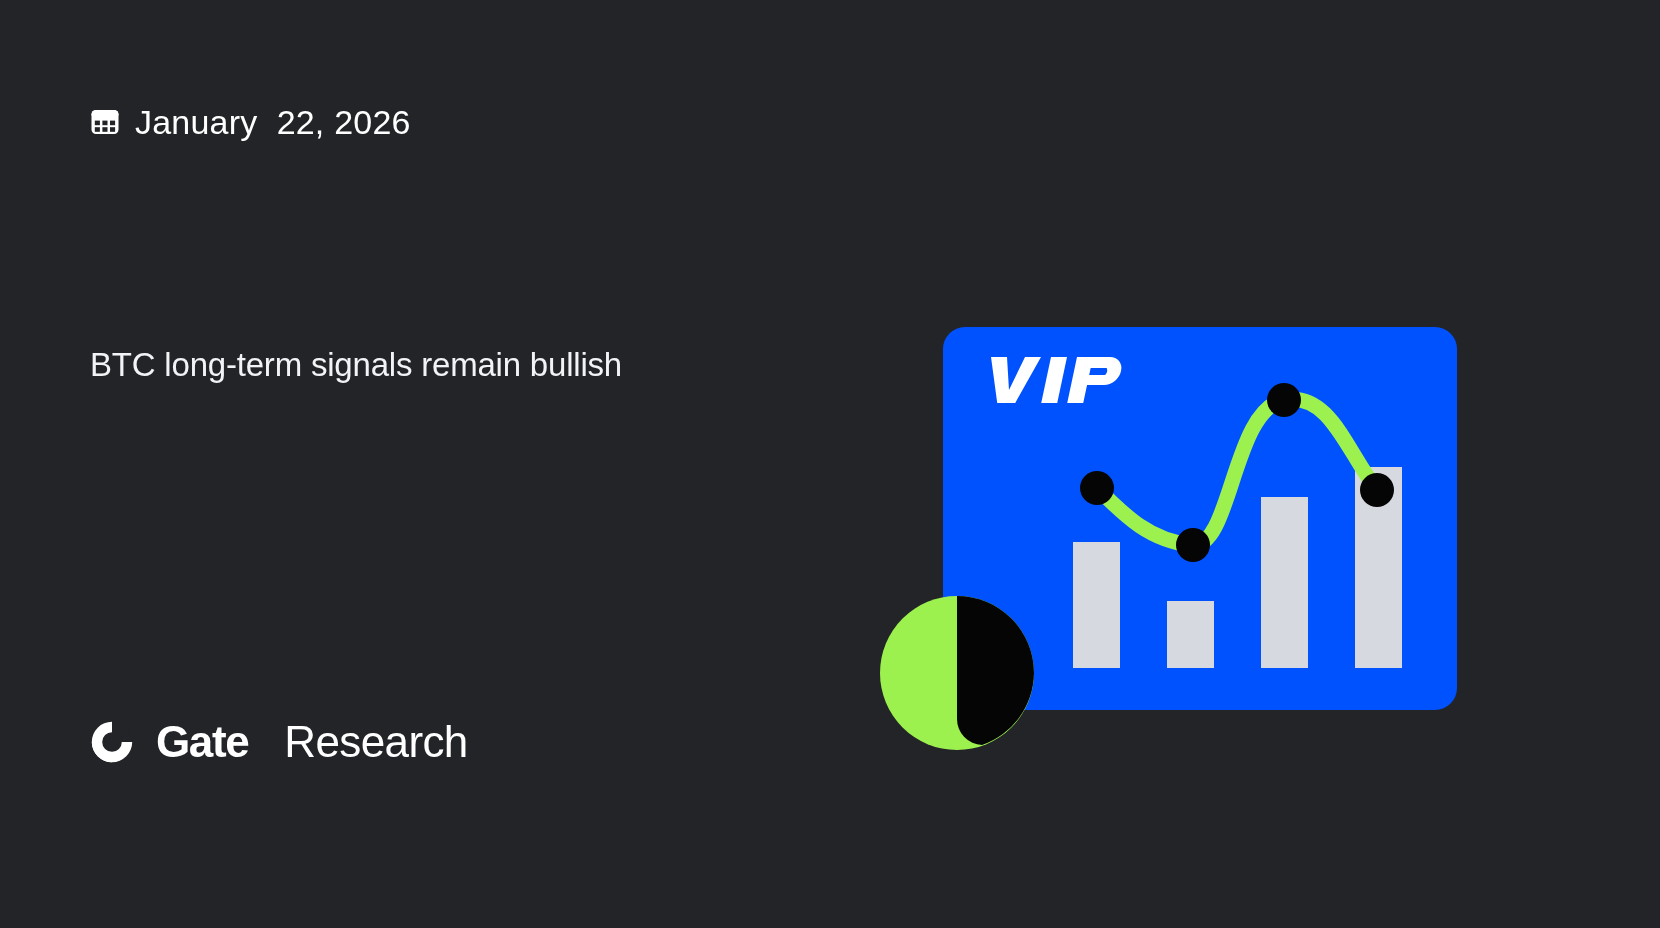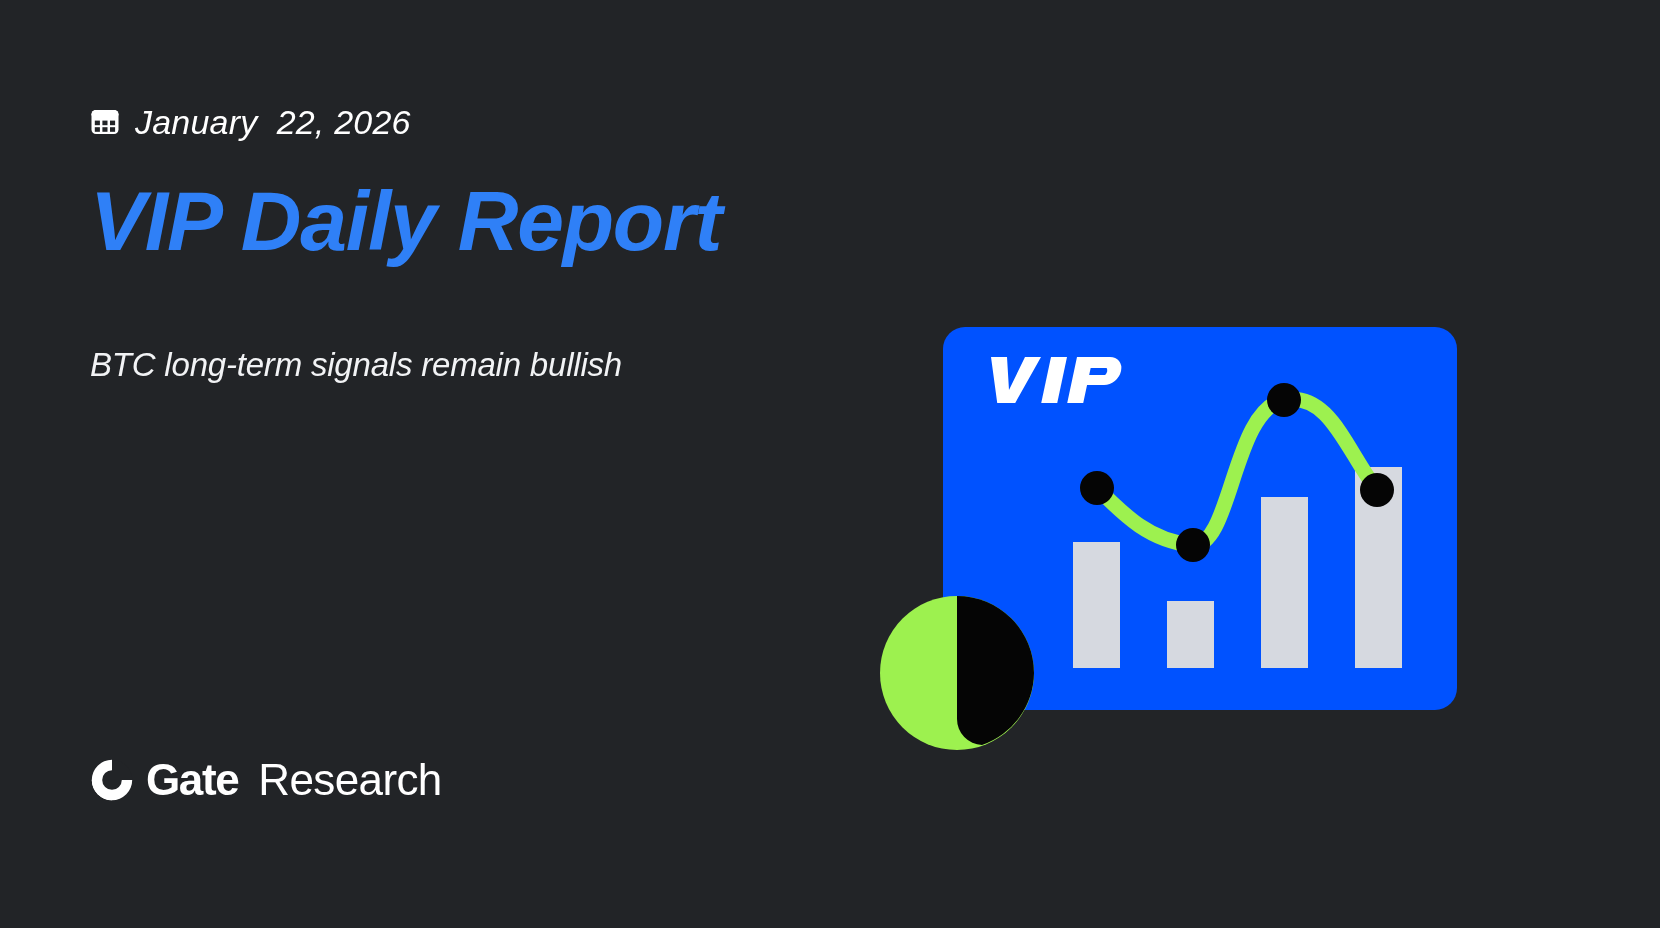--- a/index.html
+++ b/index.html
@@ -11,21 +11,20 @@
     position:relative;
   }
 
   
   .left-col {
     position:absolute;
     left:90px;
     top:0;
     width:860px;
     height:928px;
-    font-style:italic;
   }
 
   .date-row {
     position:absolute;
     left:0; top:98px;
     display:flex;
     align-items:center;
     gap:15px;
     height:48px;
   }
@@ -58,41 +57,41 @@
     letter-spacing:-0.2px;
     line-height:1.2;
     white-space:nowrap;
     margin-top:40px;
   }
 
   
   .brand {
     position:absolute;
     left:90px;
-    top:754px;
+    top:716px;
     display:flex;
     align-items:center;
-    gap:6px;
+    gap:16px;
     height:52px;
   }
   .brand-mark { width:44px; height:44px; display:block; margin-right:6px; }
   .brand-gate {
     color:#FFFFFF;
     font-size:44px;
     font-weight:bold;
     letter-spacing:-1.4px;
     line-height:1;
   }
   .brand-research {
     color:#FFFFFF;
     font-size:44px;
     font-weight:normal;
     letter-spacing:-0.6px;
     line-height:1;
-    margin-left:14px;
+    margin-left:20px;
   }
 
   
   .art {
     position:absolute;
     left:860px;
     top:300px;
     width:640px;
     height:480px;
   }
@@ -112,21 +111,20 @@
         <rect x="12.4" y="13.6" width="5.1" height="4.6" fill="#222427"></rect>
         <rect x="20.0" y="13.6" width="5.1" height="4.6" fill="#222427"></rect>
         <rect x="4.8" y="20.2" width="5.1" height="4.6" fill="#222427"></rect>
         <rect x="12.4" y="20.2" width="5.1" height="4.6" fill="#222427"></rect>
         <rect x="20.0" y="20.2" width="5.1" height="4.6" fill="#222427"></rect>
       </svg>
     </span>
     <span class="date-text">January  22, 2026</span>
   </div>
 
-  <h1 class="page-title">VIP Daily Report</h1>
 
   <p class="page-subtitle">BTC long-term signals remain bullish</p>
 
 </div>
 
 <div class="brand">
   <span class="brand-mark">
     <svg viewBox="0 0 44 44" xmlns="http://www.w3.org/2000/svg">
       <path d="M22 1.8 A20.2 20.2 0 1 0 42.2 22 L22 22 Z" fill="#FFFFFF"></path>
       <path d="M22 22 L42.2 22 A20.2 20.2 0 0 0 22 1.8 Z" fill="#222427"></path>

